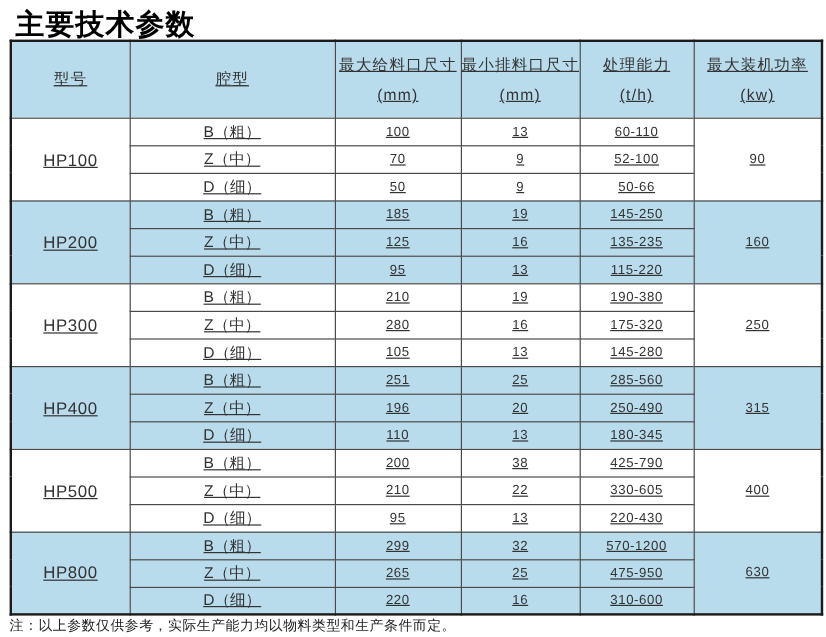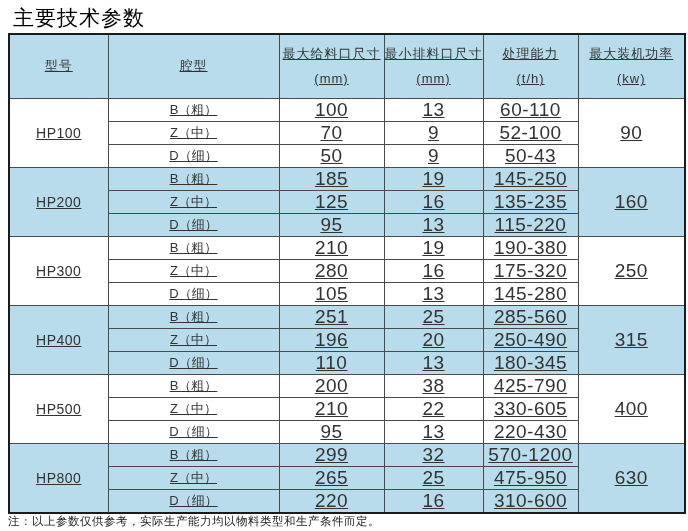--- a/index.html
+++ b/index.html
@@ -9,38 +9,38 @@
     --text:#333333;
   }
   *{box-sizing:border-box;margin:0;padding:0;}
   html,body{background:#ffffff;}
   body{
     width:688px;height:531px;position:relative;overflow:hidden;
     font-family:"Liberation Sans","DejaVu Sans",sans-serif;color:var(--text);
   }
   .page-title{
     position:absolute;left:13px;top:4px;
-    font-size:21px;font-weight:normal;color:#000;letter-spacing:1px;
+    font-size:24px;font-weight:bold;color:#000;letter-spacing:1px;
   }
   table.spec{
     position:absolute;left:8px;top:33px;width:676px;
     border-collapse:collapse;table-layout:fixed;
     border:2px solid var(--border-outer);
     text-decoration:underline;
   }
   table.spec td,table.spec th{
     border:1px solid var(--border-inner);
     text-align:center;vertical-align:middle;
     font-weight:normal;color:var(--text);
     padding:0;
   }
   thead th{height:64px;background:var(--blue);font-size:13px;letter-spacing:1px;}
   thead .two-line{line-height:1.95;}
   tbody td{height:23px;font-size:13px;}
-  tbody td.num{font-size:19px;letter-spacing:0.5px;}
+  tbody td.num{font-size:11px;letter-spacing:0.5px;}
   tbody tr.grp-blue td{background:var(--blue);}
   tbody tr.grp-white td{background:#ffffff;}
   td.model-cell{font-size:14px;letter-spacing:0.5px;}
   td.power-cell{font-size:13.5px;}
   .footnote{
     position:absolute;left:8px;top:514px;width:672px;
     font-size:11.5px;color:#222;letter-spacing:0.5px;white-space:nowrap;
   }
 </style>
 </head>
@@ -91,21 +91,21 @@
       <tr class="grp-white">
         <td>Z（中）</td>
         <td class="num">70</td>
         <td class="num">9</td>
         <td class="num">52-100</td>
       </tr>
       <tr class="grp-white">
         <td>D（细）</td>
         <td class="num">50</td>
         <td class="num">9</td>
-        <td class="num">50-43</td>
+        <td class="num">50-66</td>
       </tr>
       <tr class="grp-blue">
         <td rowspan="3" class="model-cell">HP200</td>
         <td>B（粗）</td>
         <td class="num">185</td>
         <td class="num">19</td>
         <td class="num">145-250</td>
         <td rowspan="3" class="power-cell num">160</td>
       </tr>
       <tr class="grp-blue">

